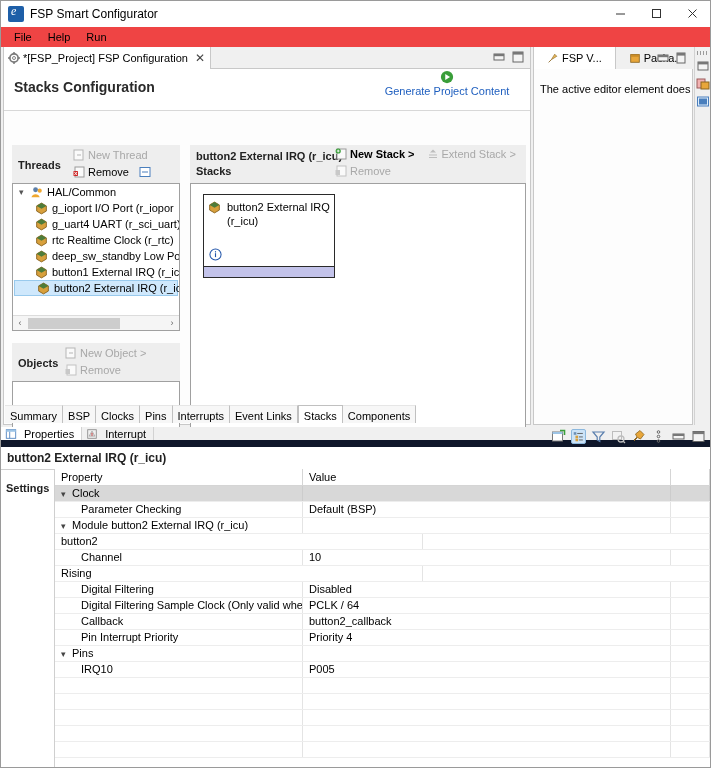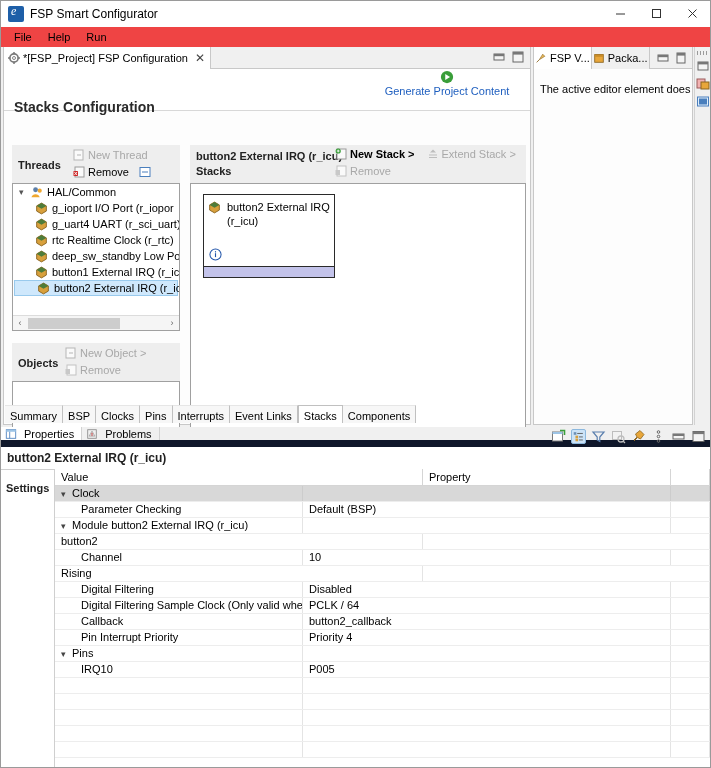--- a/index.html
+++ b/index.html
@@ -135,21 +135,20 @@
     height: 42px;
     background: #ffffff;
     border-bottom: 1px solid #d8d8d8;
   }
   .page-title {
     position: absolute;
     left: 10px; top: 10px;
     font-size: 14px;
     font-weight: bold;
     color: #2a2a2a;
-    margin-top: 20px;
   }
   .gen-wrap {
     position: absolute;
     right: 8px; top: 1px;
     text-align: center;
     width: 150px;
   }
   .gen-icon {
     width: 14px; height: 14px;
     margin: 0 auto;
@@ -334,21 +333,21 @@
   .rv-tabrow {
     position: relative;
     height: 22px;
     background: #f0f0f0;
     border-bottom: 1px solid #c8c8c8;
     display: flex;
   }
   .rv-tab {
     height: 22px;
     display: flex; align-items: center;
-    padding: 0 1px;
+    padding: 0 13px;
     font-size: 11px;
     border-right: 1px solid #c8c8c8;
     white-space: nowrap;
   }
   .rv-tab.active { background: #ffffff; }
   .rv-tab.inactive { background: #f0f0f0; }
   .rv-ctrls {
     position: absolute;
     right: 4px; top: 5px;
     display: flex; gap: 7px;
@@ -820,21 +819,21 @@
         </svg>
         <span>Properties</span>
       </div>
       <div class="props-tab">
         <svg class="gear-ico" viewBox="0 0 14 14">
           <rect x="2" y="2" width="10" height="10" fill="#f0f0f0" stroke="#8a8a8a"></rect>
           <path d="M7 3.5 L10.5 9.5 H3.5 Z" fill="#d9d9d9" stroke="#8a8a8a" stroke-width="0.6"></path>
           <rect x="6.5" y="5.6" width="1" height="2.4" fill="#cc2222"></rect>
           <rect x="6.5" y="8.4" width="1" height="1" fill="#cc2222"></rect>
         </svg>
-        <span>Problems</span>
+        <span>Interrupt</span>
       </div>
 
       <div class="props-toolbar">
         <svg class="pt-ico" viewBox="0 0 15 15">
           <rect x="1.5" y="3" width="10" height="9" fill="#ffffff" stroke="#7a7a7a"></rect>
           <rect x="1.5" y="3" width="10" height="2" fill="#9dc4e6"></rect>
           <path d="M9 1.5 h4.5 v4.5" fill="none" stroke="#3a9e3a" stroke-width="1.6"></path>
         </svg>
         <svg class="pt-ico sel" viewBox="0 0 15 15">
           <rect x="2" y="2.5" width="3" height="3" fill="#6b8fb5"></rect>
@@ -874,22 +873,22 @@
 
     <div class="props-title">button2 External IRQ (r_icu)</div>
 
     <div class="props-body">
       <div class="settings-rail">
         <div class="settings-tab">Settings</div>
       </div>
 
       <div class="grid">
         <div class="grid-head">
+          <div class="gh-cell c1">Property</div>
           <div class="gh-cell c2">Value</div>
-          <div class="gh-cell c1">Property</div>
           <div class="gh-cell c3"></div>
         </div>
 
         <div class="grid-row group">
           <div class="gr-cell c1 indent1"><span class="grp-chev">▾</span><span>Clock</span></div>
           <div class="gr-cell c2"></div>
           <div class="gr-cell c3"></div>
         </div>
 
         <div class="grid-row">

